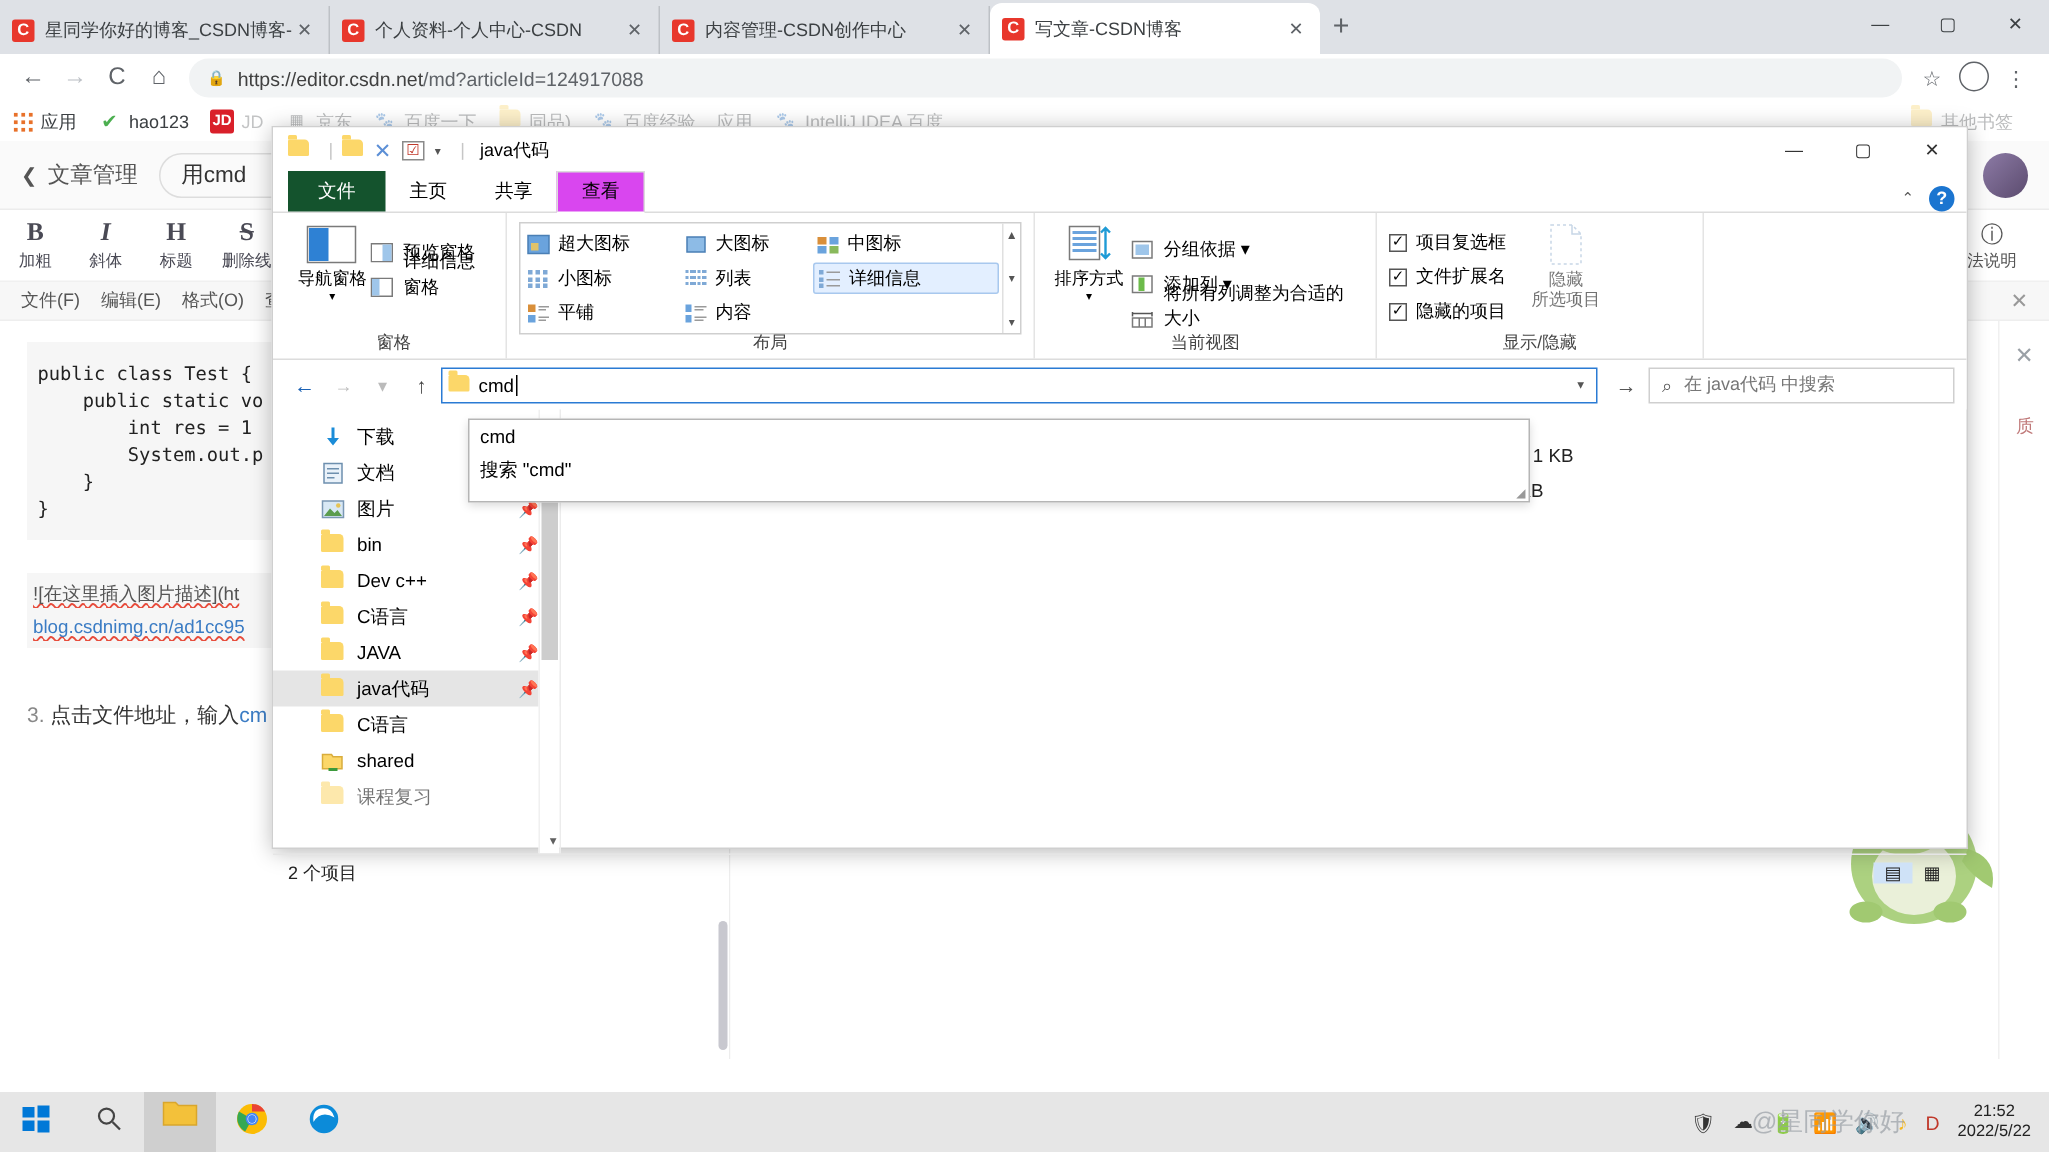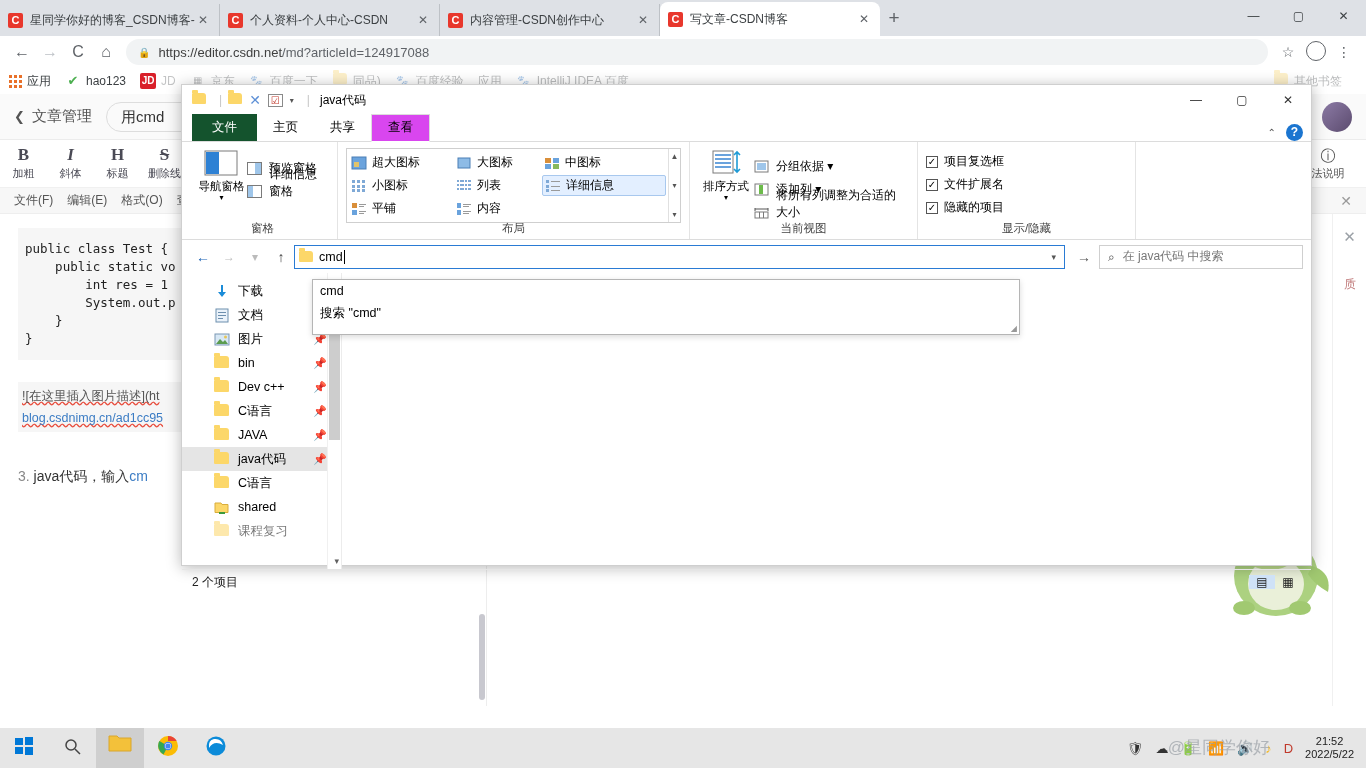--- a/index.html
+++ b/index.html
@@ -257,21 +257,21 @@
   .ab-path .ptxt { font-size:12.5px; color:#000; margin-left:6px; }
   .caret { display:inline-block; width:1px; height:14px; background:#000;
     vertical-align:middle; margin-left:1px; }
   .ab-path .dd { margin-left:auto; font-size:9px; color:#555; padding-right:4px; }
   .ab-go { width:30px; text-align:center; font-size:14px; color:#555; }
   .ab-search { width:204px; height:24px; border:1px solid #cfcfcf;
     display:flex; align-items:center; padding:0 8px; font-size:12px; color:#777; }
   .ab-search .mag { margin-right:8px; font-size:12px; color:#555; }
 
   .exp-body { display:flex; height:296px; position:relative; }
-  .navpane { width:160px; border-right:1px solid #ececec; position:relative;
+  .navpane { width:192px; border-right:1px solid #ececec; position:relative;
     overflow:hidden; padding-top:6px; }
   .navitem { height:24px; display:flex; align-items:center; padding-left:32px;
     font-size:12.5px; color:#000; position:relative; }
   .navitem.active { background:#e5e5e5; }
   .navitem .ni { width:17px; height:15px; margin-right:7px; flex:0 0 17px; }
   .navitem .pin { position:absolute; right:14px; color:#9a9a9a; font-size:11px; }
   .nav-scroll { position:absolute; right:0; top:0; width:14px; height:100%;
     background:#fff; border-left:1px solid #f0f0f0; }
   .nav-thumb { position:absolute; right:1px; top:52px; width:11px; height:115px;
     background:#cdcdcd; }
@@ -452,21 +452,21 @@
         int res = 1
         System.out.p
     }
 }</div>
         <div class="img-md">
           <div class="wavy">![在这里插入图片描述](ht</div>
           <div class="lnk wavy">blog.csdnimg.cn/ad1cc95</div>
         </div>
         <div class="para3">
           <span class="num">3.</span>
-          <span>java代码，输入</span><span class="lnk">cm</span>
+          <span>点击文件地址，输入</span><span class="lnk">cm</span>
         </div>
       </div>
       <div class="preview-pane">
         <div class="prev-scroll"></div>
         <div class="prev-icons">
           <div>⊕</div>
           <div>⠿</div>
 
         </div>
       </div>
@@ -729,20 +729,28 @@
             </div>
             <div class="ckrow">
               <span class="ckbox">✓</span>
               <span>文件扩展名</span>
             </div>
             <div class="ckrow">
               <span class="ckbox">✓</span>
               <span>隐藏的项目</span>
             </div>
           </div>
+          <div class="bigbtn" style="width:80px;padding-top:2px;opacity:.55">
+            <svg width="28" height="30" viewBox="0 0 28 30">
+              <path d="M4 2 h14 l6 6 v20 h-20 z" fill="#fff" stroke="#9ab6d4" stroke-dasharray="2,2"></path>
+              <path d="M18 2 v6 h6" fill="none" stroke="#9ab6d4"></path>
+            </svg>
+            <div class="bl">隐藏</div>
+            <div class="bl">所选项目</div>
+          </div>
         </div>
         <div class="gname">显示/隐藏</div>
       </div>
 
     </div>
 
     <div class="addrbar">
       <div class="ab-nav">←</div>
       <div class="ab-nav dim">→</div>
       <div class="ab-nav dim">▾</div>

